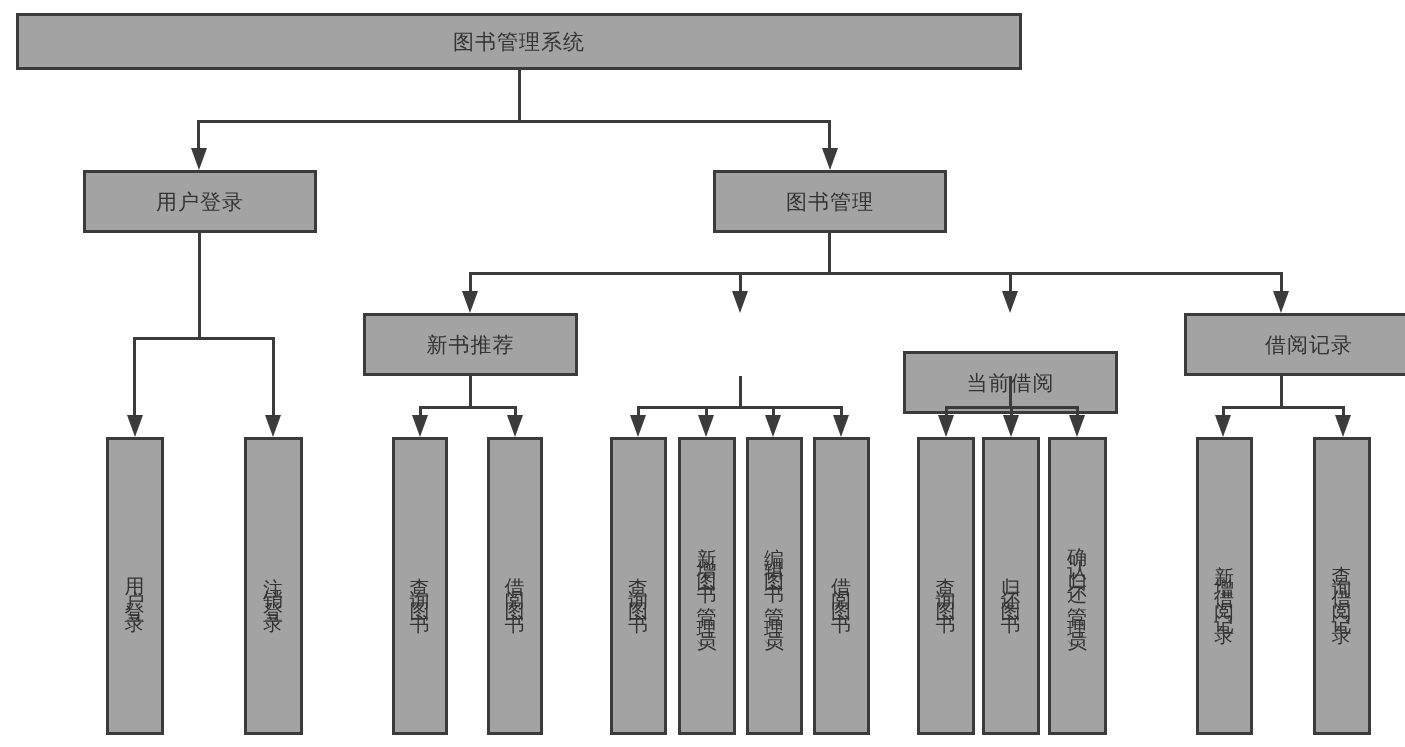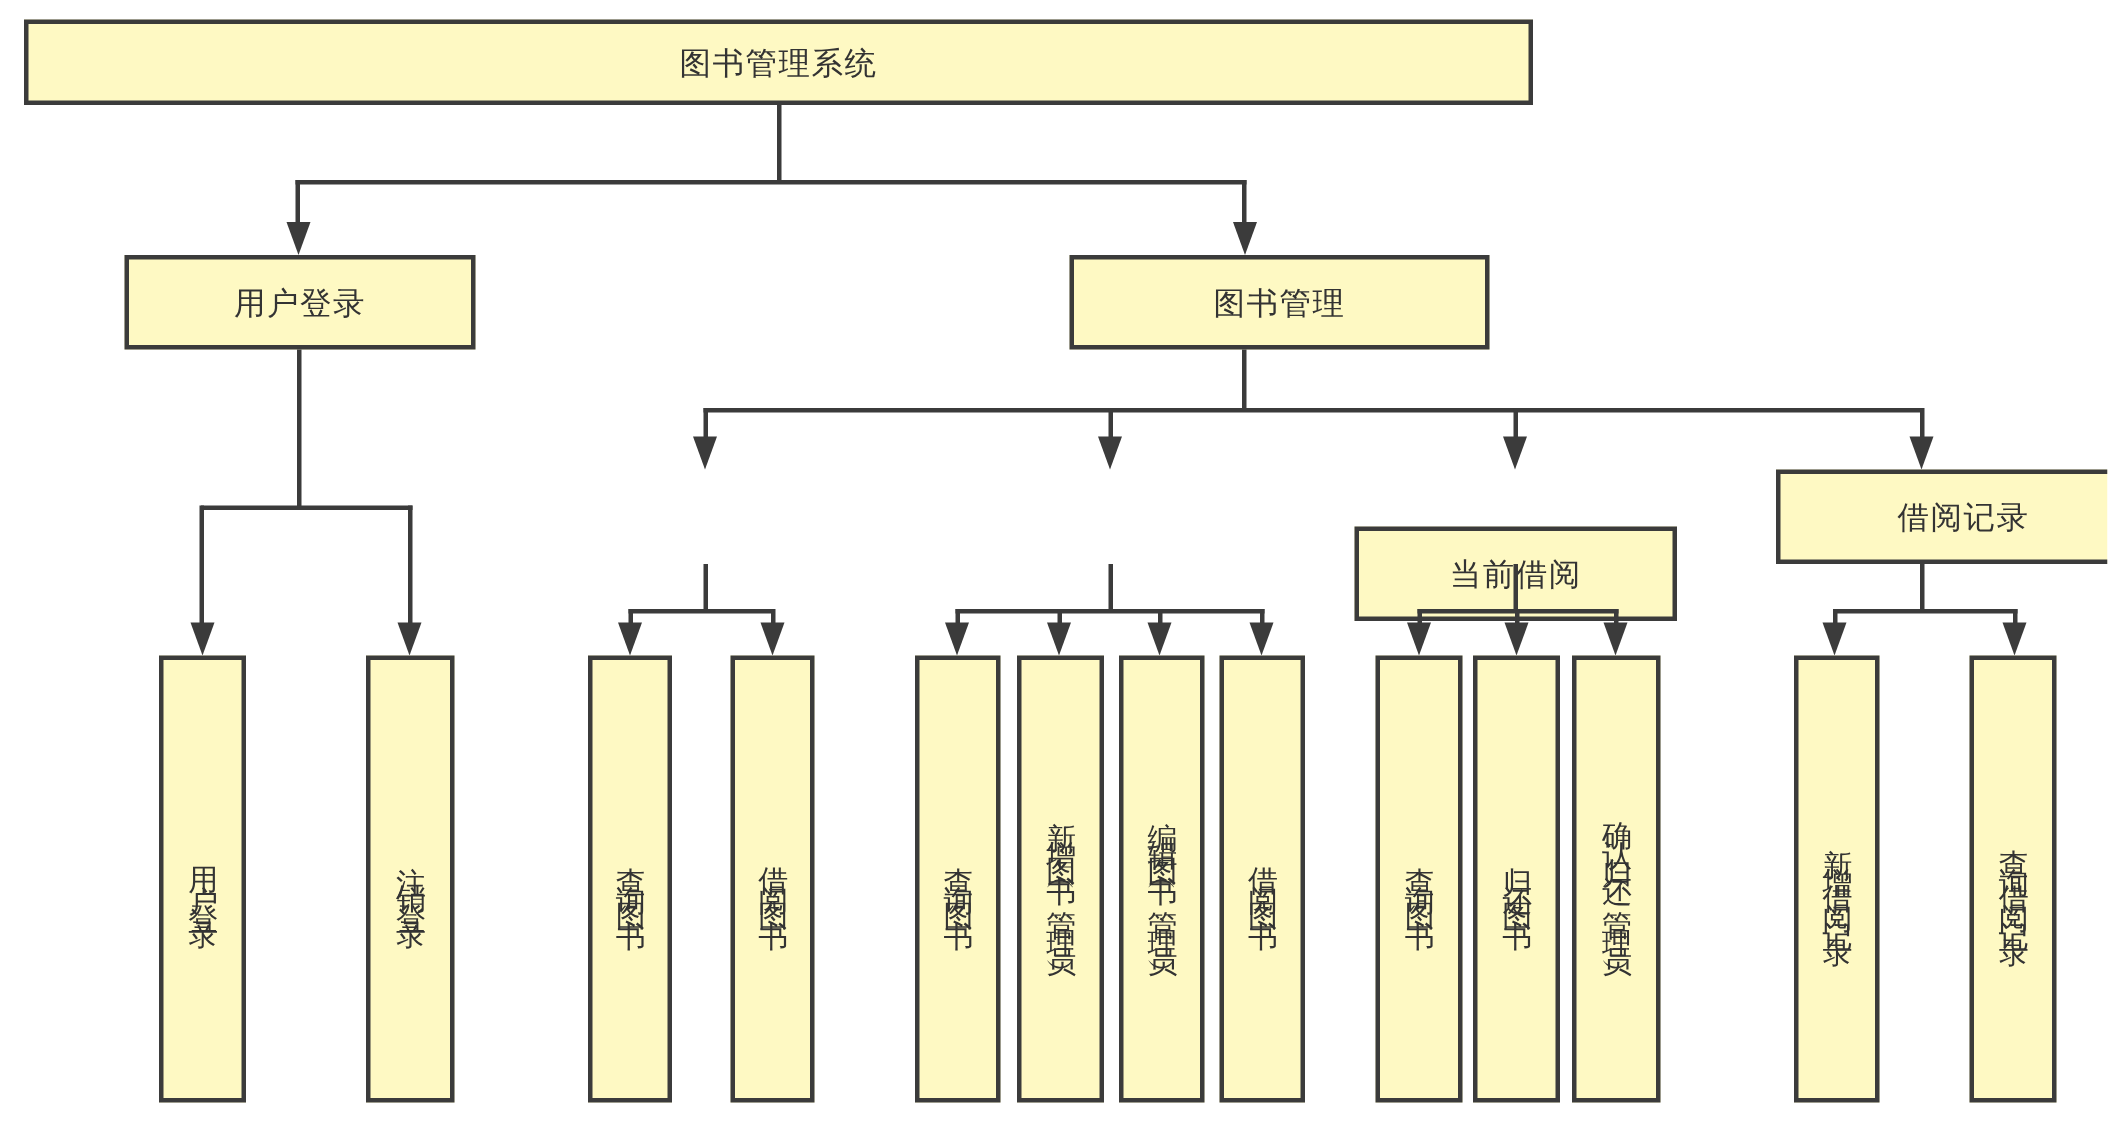--- a/index.html
+++ b/index.html
@@ -6,21 +6,21 @@
   #canvas{
     position:relative;
     width:1405px;height:747px;
     background:#ffffff;
     font-family:"Liberation Sans","DejaVu Sans",sans-serif;
     color:#333333;
     overflow:hidden;
   }
   .box{
     position:absolute;
-    background:#fef9c3;
+    background:#a3a3a3;
     border:3px solid #3b3b3b;
     box-sizing:border-box;
     display:flex;
     align-items:center;
     justify-content:center;
   }
   .hlabel{
     font-size:21px;
     letter-spacing:1px;
     white-space:nowrap;
@@ -63,21 +63,21 @@
   <div class="vl" style="left:518px;top:70px;height:52px;"></div>
   <div class="hl" style="left:197px;top:120px;width:634px;"></div>
   <div class="vl" style="left:197px;top:120px;height:30px;"></div>
   <div class="vl" style="left:828px;top:120px;height:30px;"></div>
   <div class="ar" style="left:191px;top:148px;"></div>
   <div class="ar" style="left:822px;top:148px;"></div>
 
   <div class="box" style="left:83px;top:170px;width:234px;height:63px;">
     <span class="hlabel">用户登录</span>
   </div>
-  <div class="box" style="left:713px;top:170px;width:280px;height:63px;">
+  <div class="box" style="left:713px;top:170px;width:234px;height:63px;">
     <span class="hlabel">图书管理</span>
   </div>
 
   <div class="vl" style="left:198px;top:233px;height:106px;"></div>
   <div class="hl" style="left:134px;top:337px;width:141px;"></div>
   <div class="vl" style="left:133px;top:337px;height:80px;"></div>
   <div class="vl" style="left:272px;top:337px;height:80px;"></div>
   <div class="ar" style="left:127px;top:415px;"></div>
   <div class="ar" style="left:265px;top:415px;"></div>
 
@@ -85,20 +85,23 @@
   <div class="hl" style="left:469px;top:272px;width:813px;"></div>
   <div class="vl" style="left:469px;top:272px;height:21px;"></div>
   <div class="vl" style="left:739px;top:272px;height:21px;"></div>
   <div class="vl" style="left:1009px;top:272px;height:21px;"></div>
   <div class="vl" style="left:1280px;top:272px;height:21px;"></div>
   <div class="ar" style="left:462px;top:291px;"></div>
   <div class="ar" style="left:732px;top:291px;"></div>
   <div class="ar" style="left:1002px;top:291px;"></div>
   <div class="ar" style="left:1273px;top:291px;"></div>
 
+  <div class="box" style="left:363px;top:313px;width:215px;height:63px;">
+    <span class="hlabel">新书推荐</span>
+  </div>
   <div class="box" style="left:903px;top:313px;width:215px;height:63px;margin-top:38px;">
     <span class="hlabel">当前借阅</span>
   </div>
   <div class="box" style="left:1184px;top:313px;width:250px;height:63px;">
     <span class="hlabel">借阅记录</span>
   </div>
 
   <div class="vl" style="left:469px;top:376px;height:31px;"></div>
   <div class="hl" style="left:419px;top:406px;width:97px;"></div>
   <div class="vl" style="left:419px;top:406px;height:10px;"></div>

